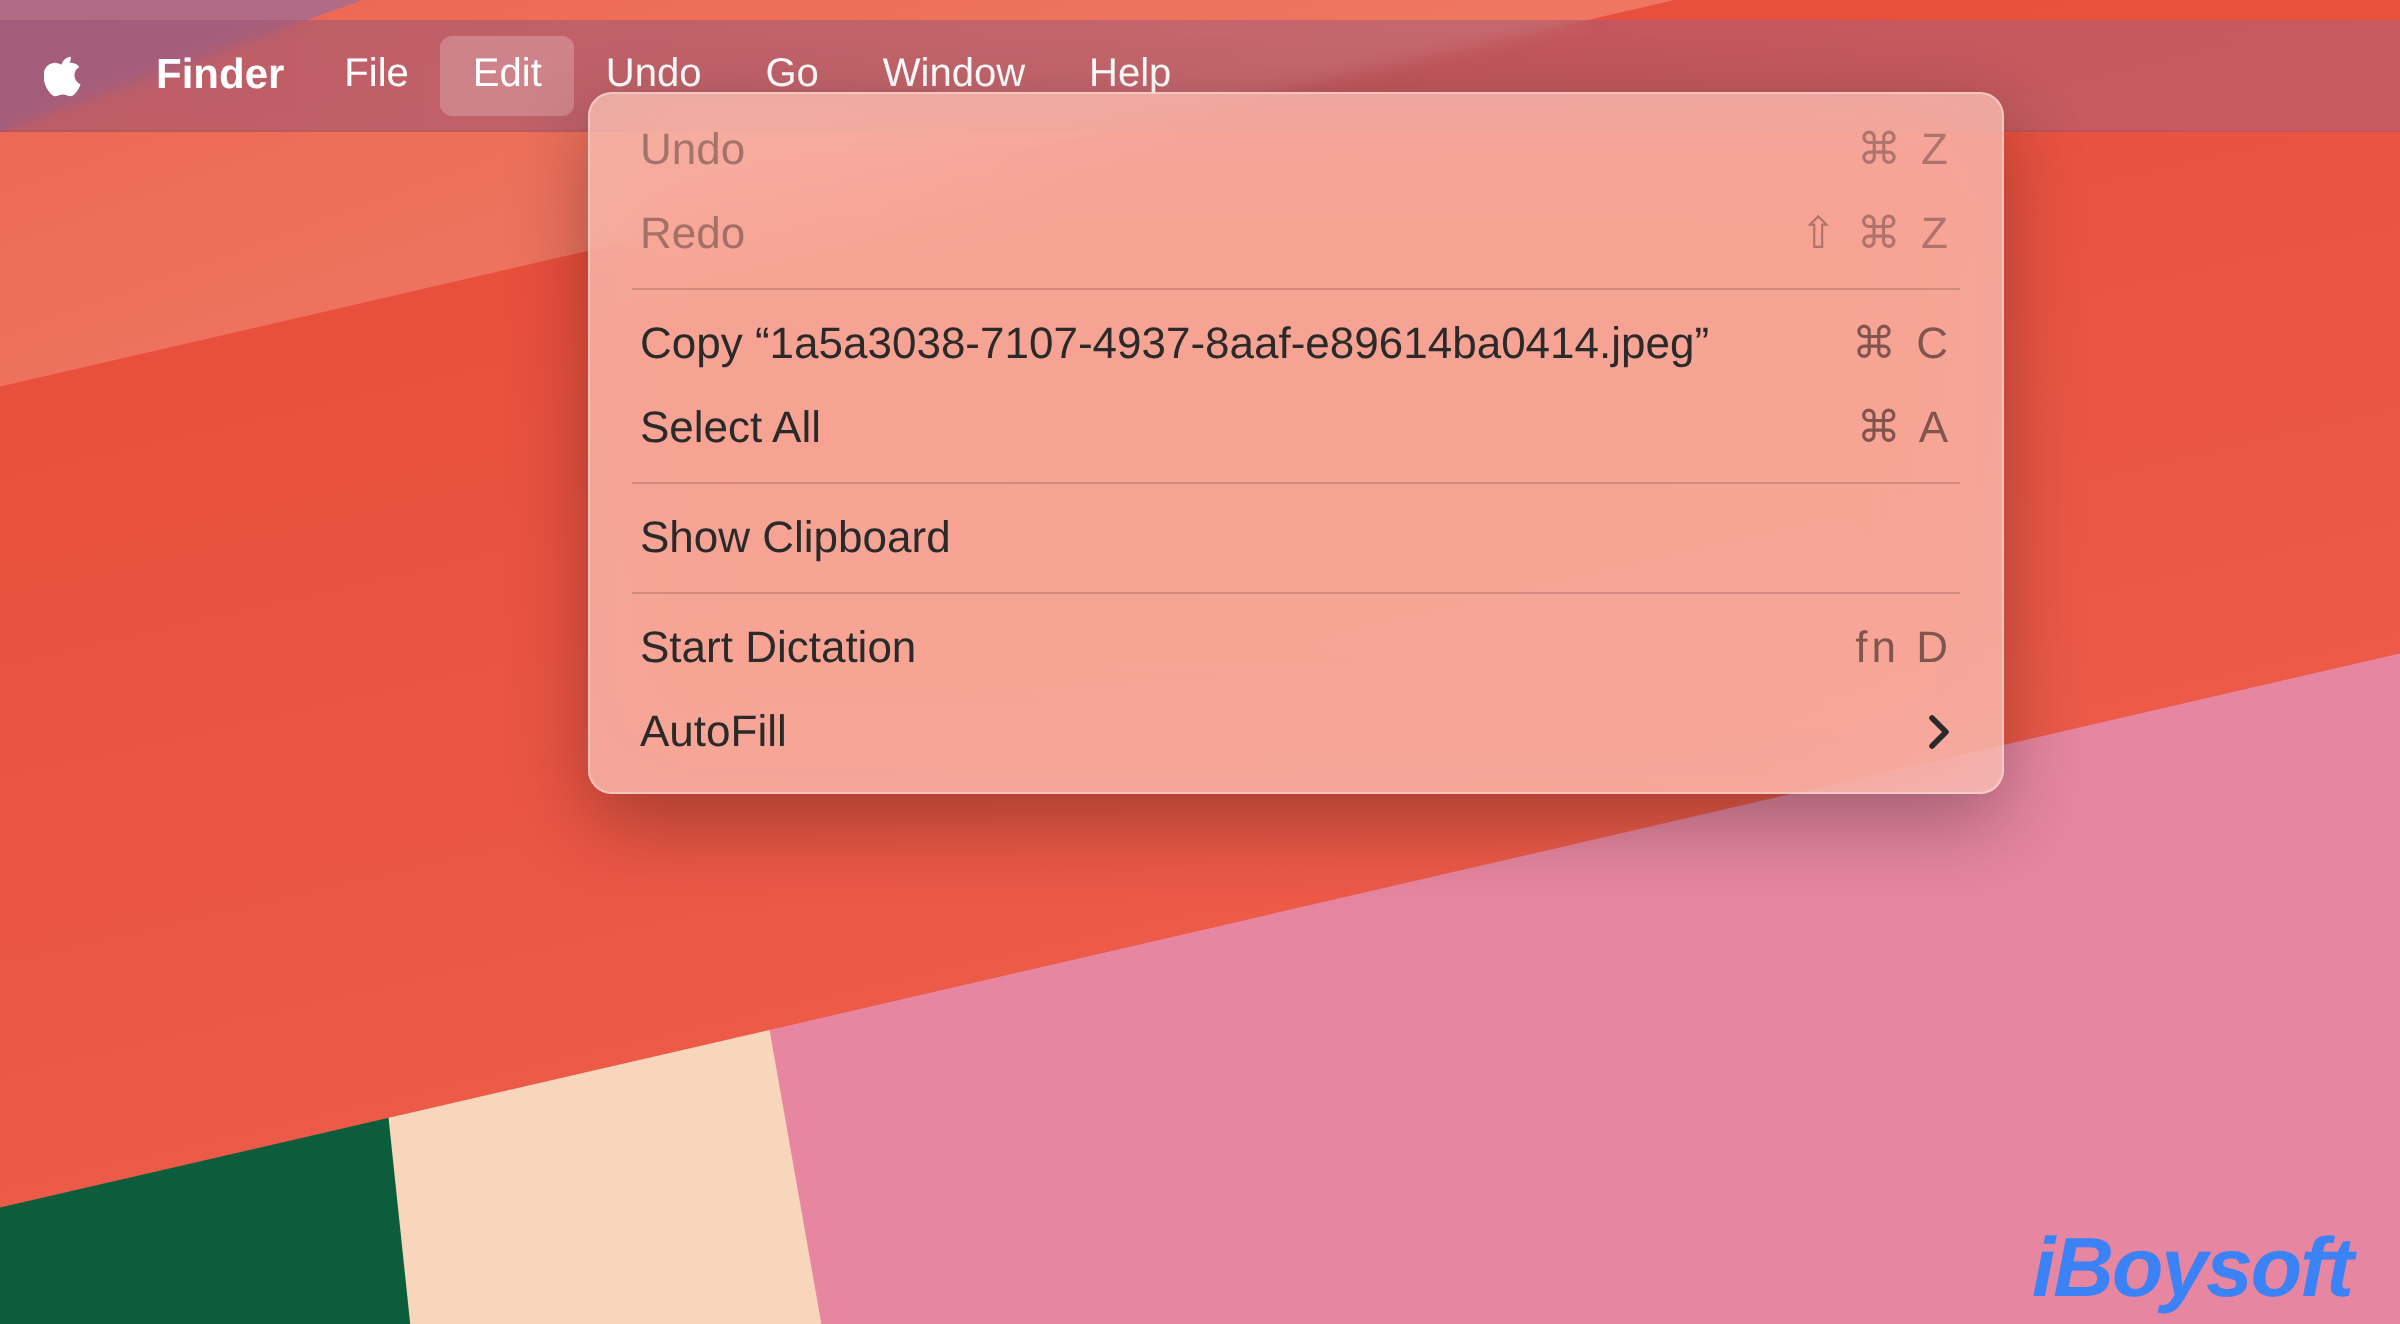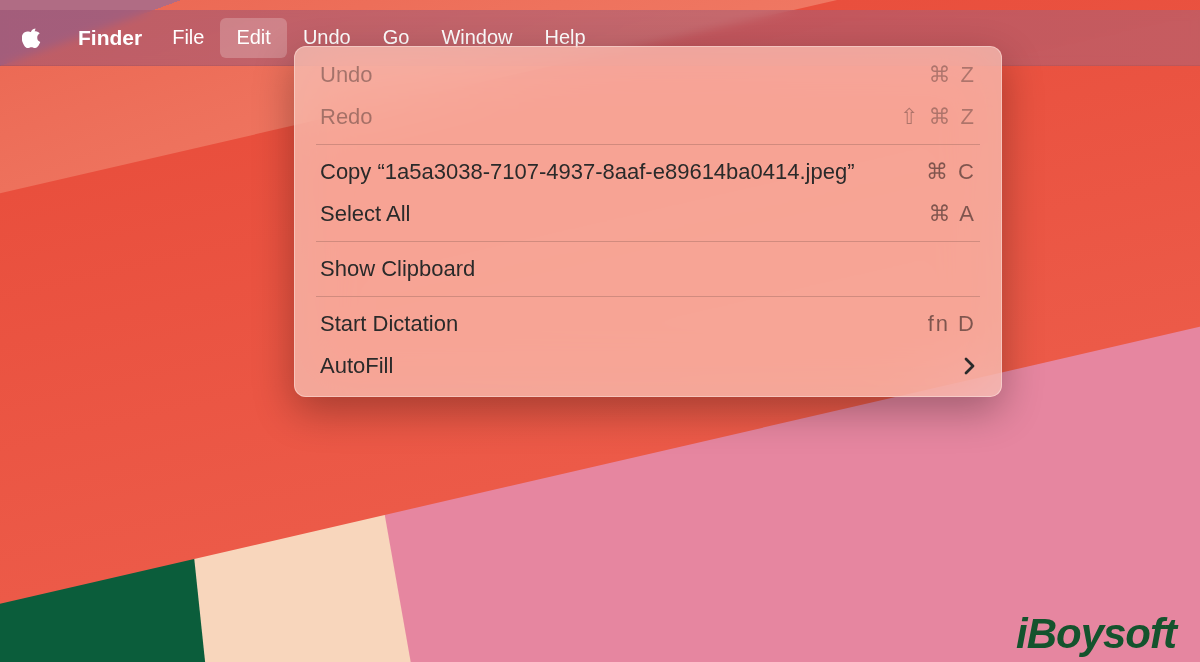--- a/index.html
+++ b/index.html
@@ -99,21 +99,21 @@
     white-space: nowrap;
   }
   .dropdown .row .label { white-space: nowrap; overflow: hidden; text-overflow: ellipsis; padding-right: 20px; }
   .chevron svg { display: block; }
 
   
   .watermark {
     position: absolute; right: 24px; bottom: 4px;
     font-family: "Arial Black", Arial, sans-serif;
     font-size: 42px; font-weight: 900; font-style: italic;
-    color: #14532d;
+    color: #3b82f6;
     z-index: 5;
     letter-spacing: -1px;
   }
 </style>
 </head>
 <body>
 
 <div class="wallpaper">
   <div class="cream"></div>
   <div class="pink"></div>

